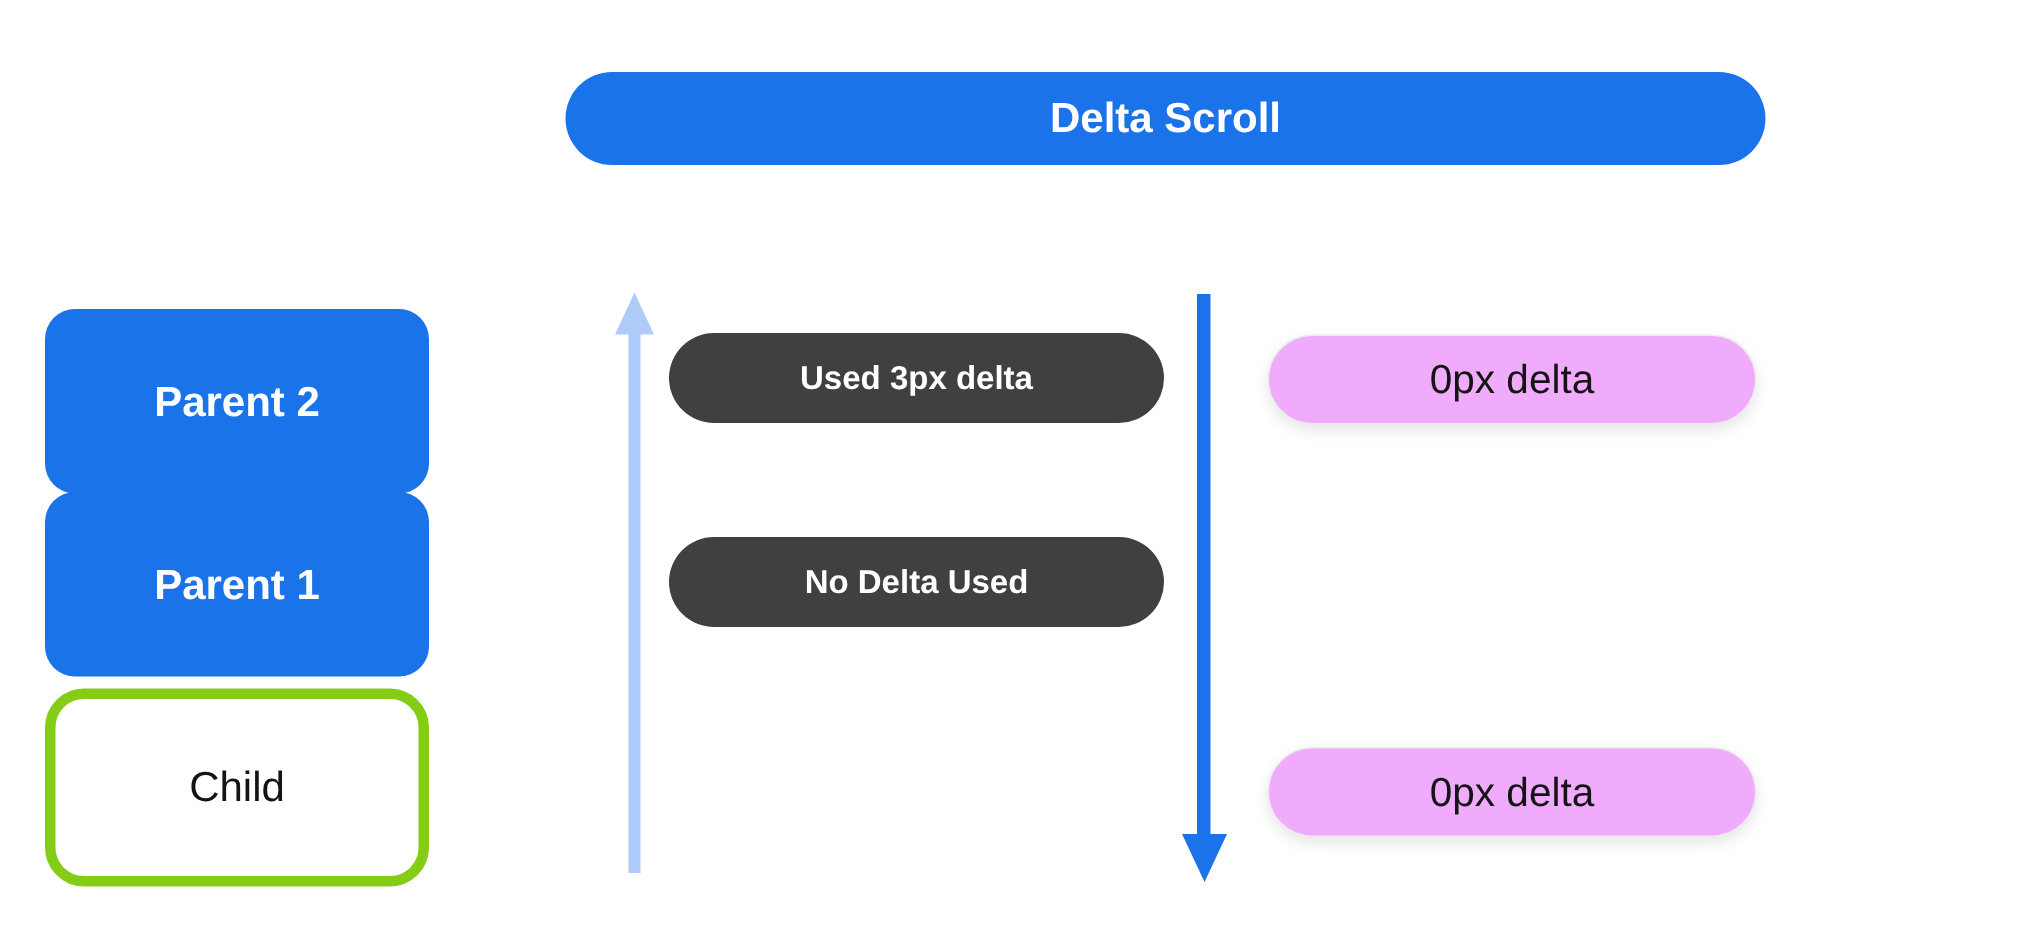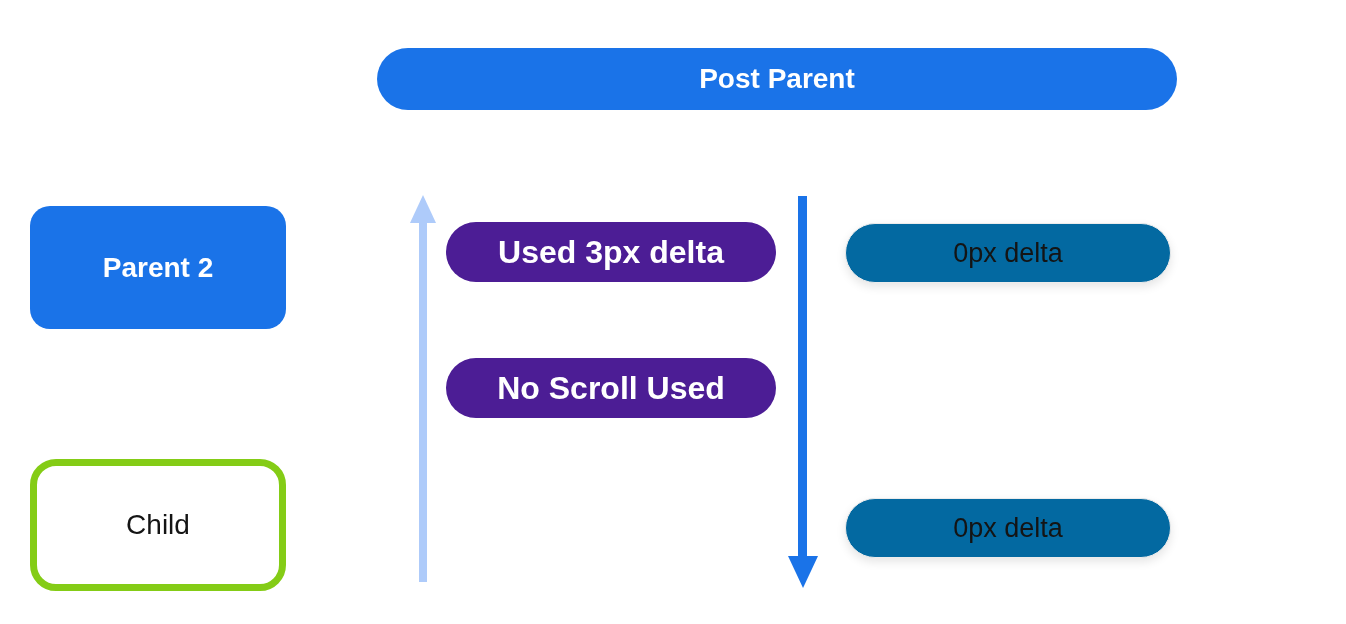--- a/index.html
+++ b/index.html
@@ -60,35 +60,35 @@
     font-weight: 500;
     box-sizing: border-box;
   }
   
   .mid-pill {
     position: absolute;
     left: 446px;
     width: 330px;
     height: 60px;
     border-radius: 30px;
-    background: #4c1d95;
+    background: #404040;
     color: #ffffff;
-    font-size: 32px;
+    font-size: 22px;
     font-weight: 700;
   }
   .mid-pill-0 { top: 222px; }
   .mid-pill-1 { top: 358px; }
   
   .white-pill {
     position: absolute;
     left: 845px;
     width: 326px;
     height: 60px;
     border-radius: 30px;
-    background: #0369a1;
+    background: #f0abfc;
     border: 1px solid #ececec;
     box-shadow: 0 4px 10px rgba(0,0,0,0.10);
     color: #141414;
     font-size: 27px;
     font-weight: 500;
     box-sizing: border-box;
   }
   .white-pill-0 { top: 223px; }
   .white-pill-1 { top: 498px; }
   
@@ -127,35 +127,36 @@
     border-left: 15px solid transparent;
     border-right: 15px solid transparent;
     border-top: 32px solid #1a73e8;
   }
 </style>
 </head>
 <body>
 
 <div class="canvas">
 
-  <div class="header-pill center-text">Post Parent</div>
+  <div class="header-pill center-text">Delta Scroll</div>
 
   <div class="stack-box box-filled box-parent2 center-text">Parent 2</div>
 
+  <div class="stack-box box-filled box-parent1 center-text">Parent 1</div>
 
   <div class="stack-box box-outlined center-text">Child</div>
 
   <div>
     <div class="up-arrow-head"></div>
     <div class="up-arrow-shaft"></div>
   </div>
 
   <div class="mid-pill mid-pill-0 center-text">Used 3px delta</div>
 
-  <div class="mid-pill mid-pill-1 center-text">No Scroll Used</div>
+  <div class="mid-pill mid-pill-1 center-text">No Delta Used</div>
 
   <div>
     <div class="down-arrow-shaft"></div>
     <div class="down-arrow-head"></div>
   </div>
 
   <div class="white-pill white-pill-0 center-text">0px delta</div>
 
   <div class="white-pill white-pill-1 center-text">0px delta</div>
 

